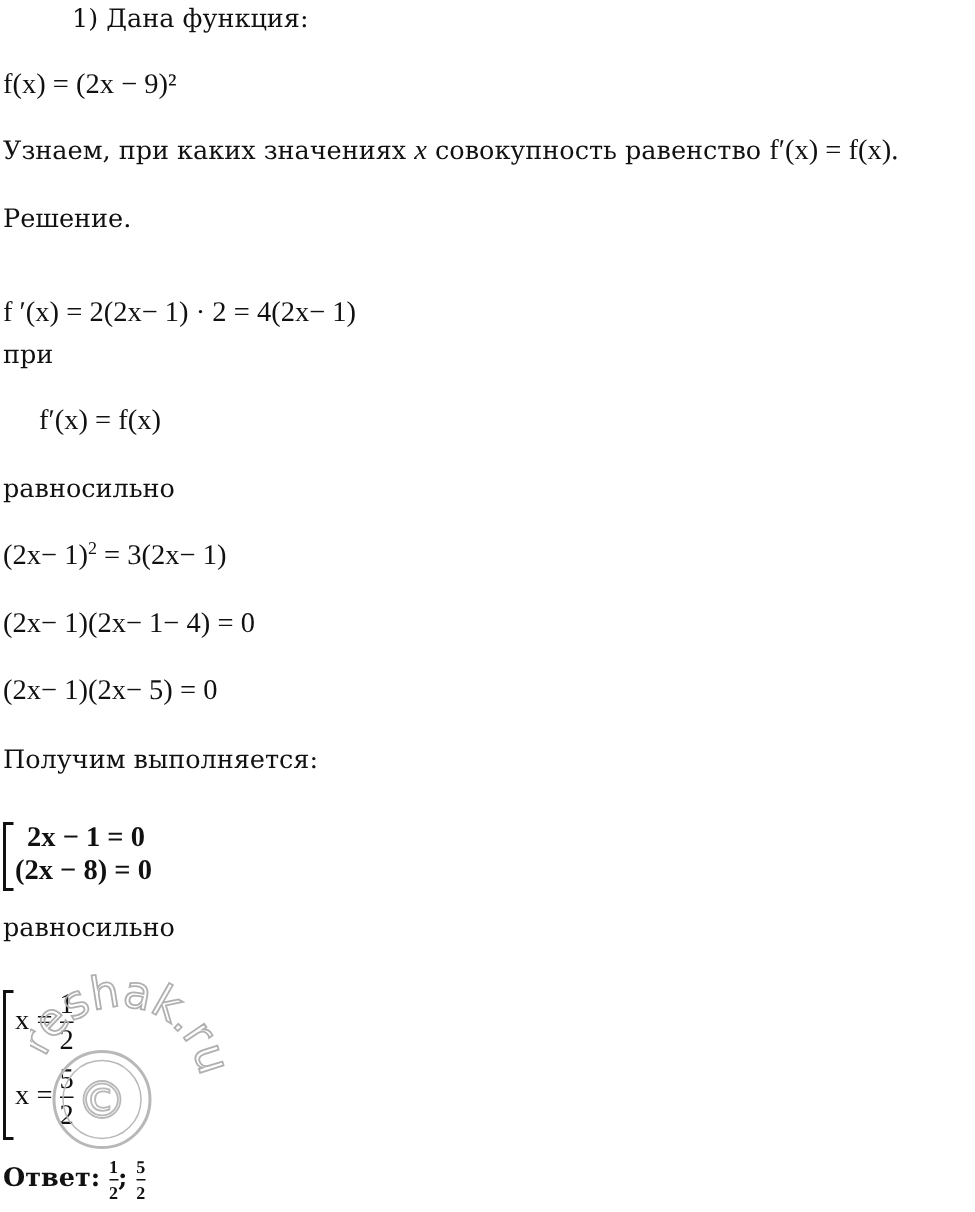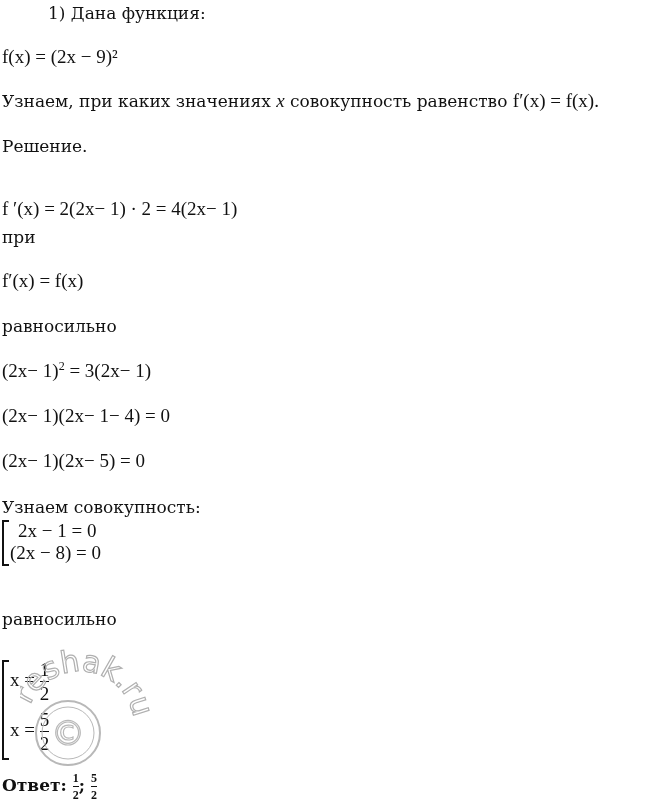--- a/index.html
+++ b/index.html
@@ -33,35 +33,35 @@
 <div class="line" style="top:90px;">
   <span>Узнаем, при каких значениях </span><span class="m"><i>x</i></span><span> совокупность равенство </span><span class="m">f′(x) = f(x).</span>
 </div>
 
 <div class="line" style="top:135px;">Решение.</div>
 
 <div class="line m" style="top:180px;margin-top:18px;">f ′(x) = 2(2x− 1) · 2 = 4(2x− 1)</div>
 
 <div class="line" style="top:226px;">при</div>
 
-<div class="line m" style="top:270px;">f′(x) = f(x)</div>
+<div class="line m" style="top:270px;margin-left:24px;">f′(x) = f(x)</div>
 
 <div class="line" style="top:315px;">равносильно</div>
 
 <div class="line m" style="top:360px;">
   <span>(2x− 1)</span><sup>2</sup><span> = 3(2x− 1)</span>
 </div>
 
 <div class="line m" style="top:405px;">(2x− 1)(2x− 1− 4) = 0</div>
 
 <div class="line m" style="top:450px;">(2x− 1)(2x− 5) = 0</div>
 
-<div class="line" style="top:496px;">Узнаем совокупность:</div>
+<div class="line" style="top:496px;">Получим выполняется:</div>
 
-<div class="sys m" style="top:520px; height:46px; width:160px;">
+<div class="sys m" style="top:548px; height:46px; width:160px;font-weight:bold;">
   <div class="bracket"></div>
   <div style="position:absolute; left:16px; top:0; line-height:22px;">2x − 1 = 0</div>
   <div style="position:absolute; left:8px; top:22px; line-height:22px;">(2x − 8) = 0</div>
 </div>
 
 <div class="line" style="top:608px;">равносильно</div>
 
 <div class="sys m" style="top:660px; height:100px; width:120px;">
   <div class="bracket"></div>
   <div style="position:absolute; left:8px; top:0;">

